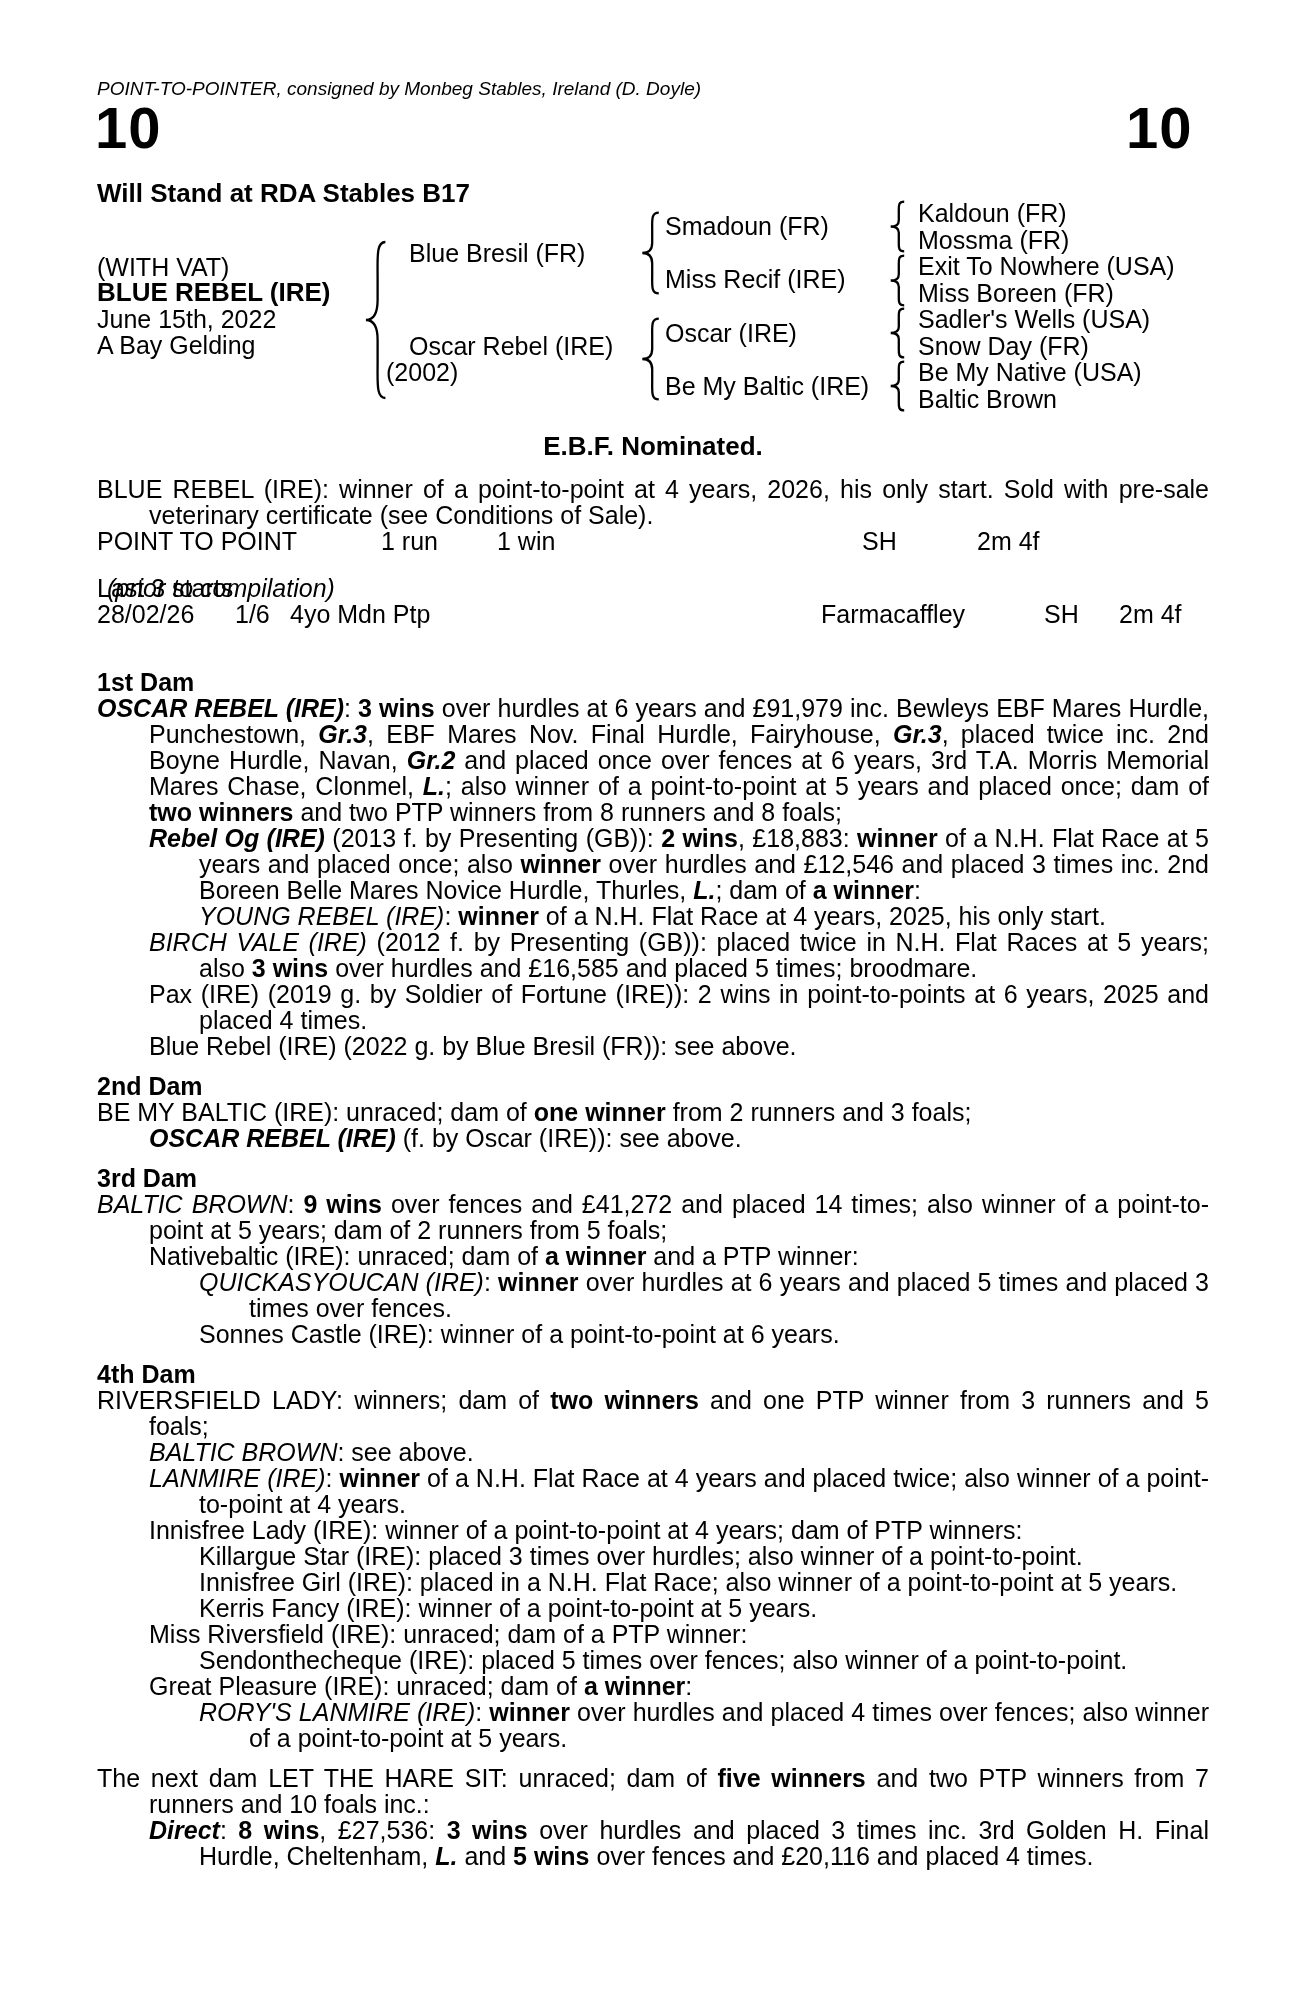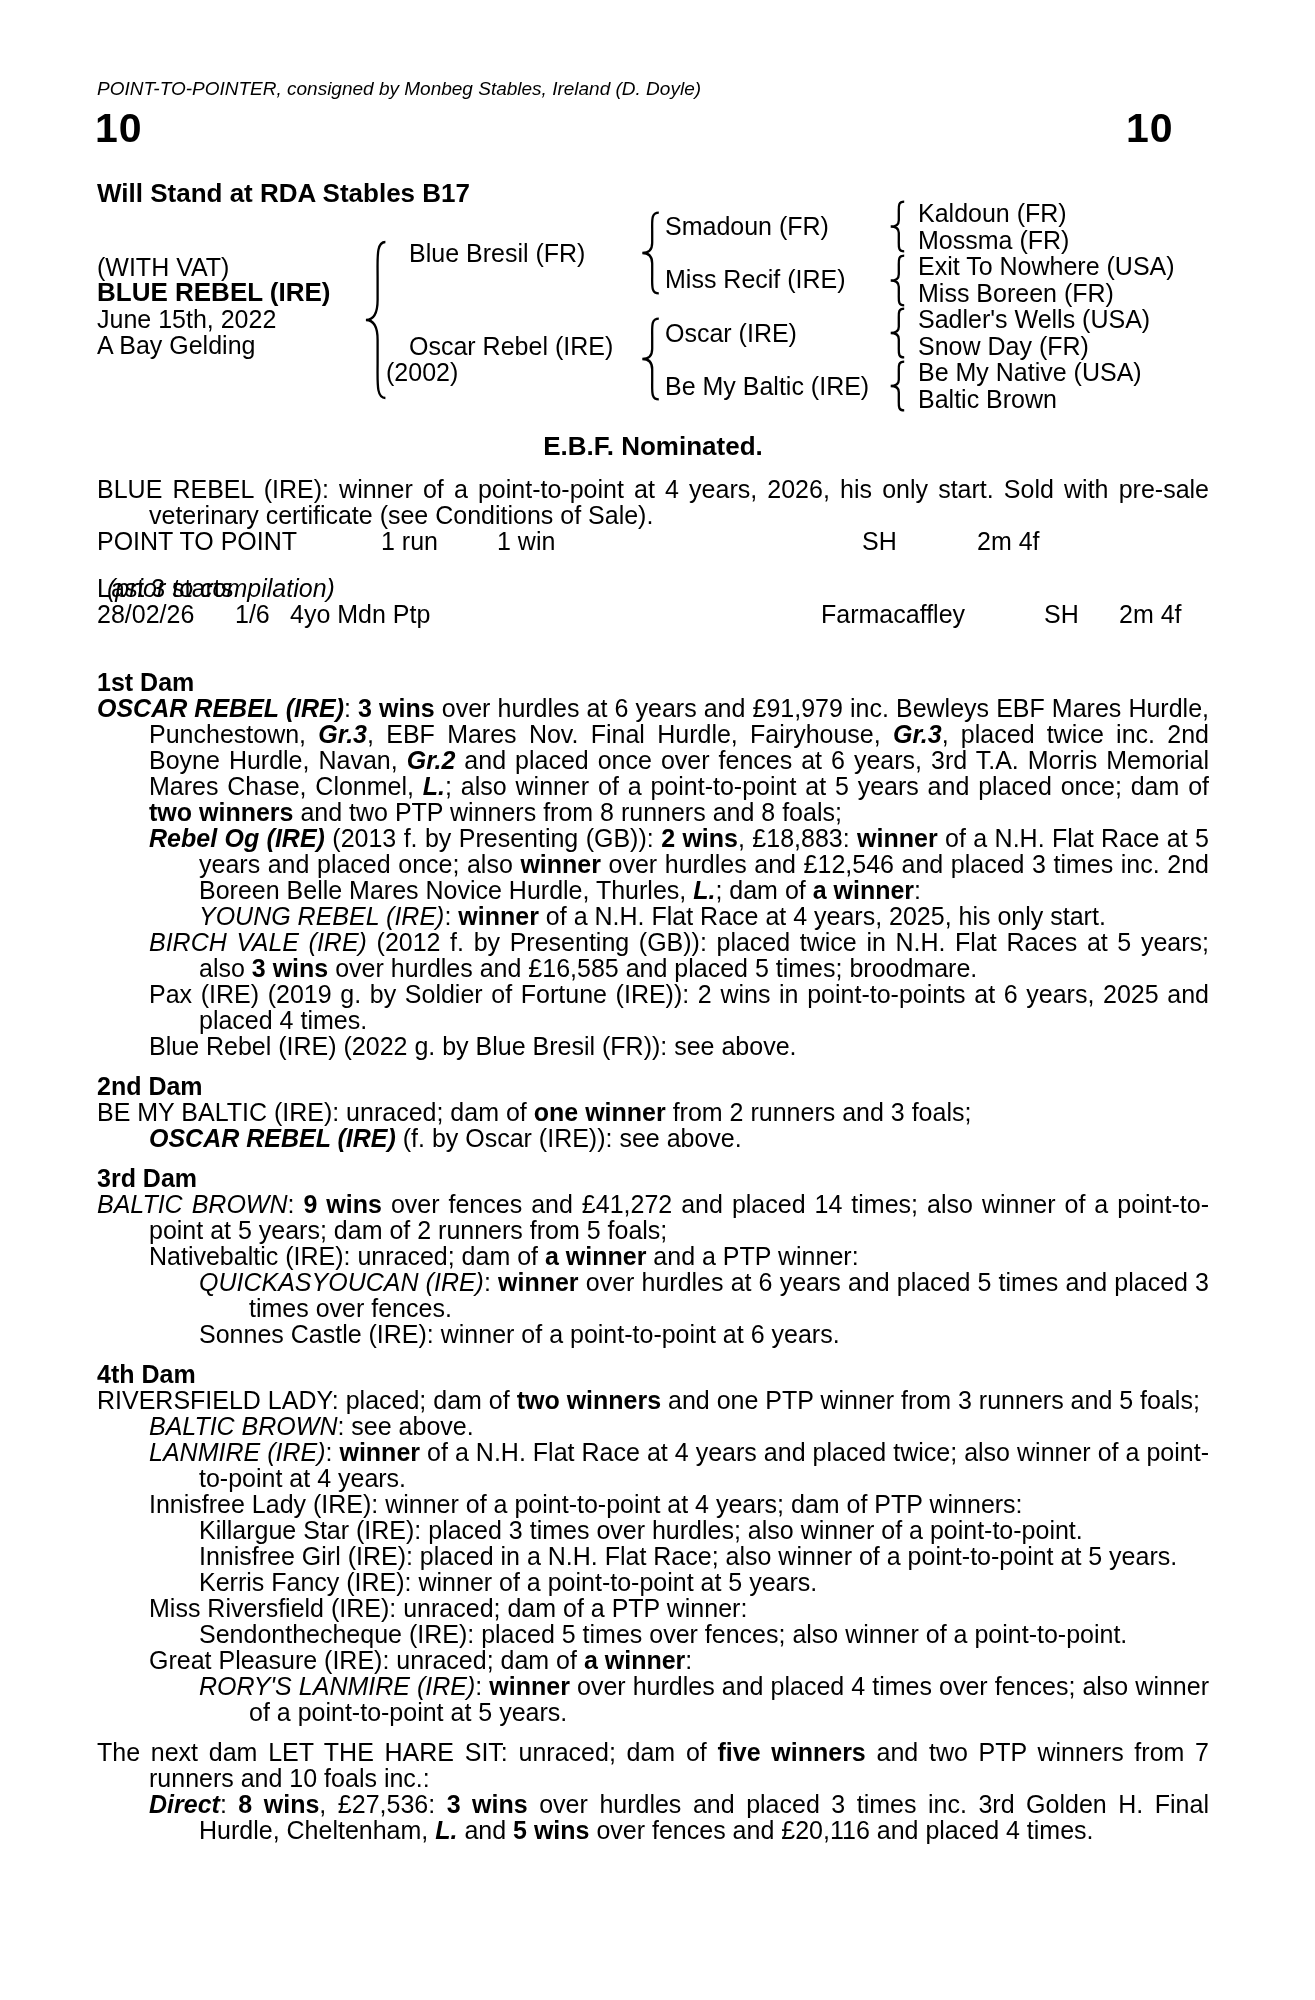--- a/index.html
+++ b/index.html
@@ -1,20 +1,20 @@
 <!DOCTYPE html>
 <html><head>
 <meta charset="utf-8">
 <style>
   html,body{margin:0;padding:0;background:#e8e8e8;}
   .page{position:relative;width:1315px;height:2000px;background:#ffffff;
         font-family:"Liberation Sans",sans-serif;color:#000;overflow:hidden;}
   .consignor{position:absolute;top:75px;left:97px;width:1112px;text-align:left;
              font-style:italic;font-size:19px;line-height:27px;}
-  .lot{position:absolute;font-weight:700;font-size:41px;line-height:52px;letter-spacing:1px;}
+  .lot{position:absolute;font-weight:700;font-size:58px;line-height:52px;letter-spacing:1px;}
   .lot-left{left:95px;top:102px;}
   .lot-right{left:1126px;top:102px;}
   .stand-line{position:absolute;left:97px;top:180px;font-weight:700;font-size:26px;line-height:27px;}
   
   .ped-entry{position:absolute;font-size:25px;line-height:26px;white-space:nowrap;}
   .pp-name{font-weight:700;font-size:26px;}
   .pp-vat{left:97px;top:254px}.pp-name{left:97px;top:279px}.pp-date{left:97px;top:306px}.pp-desc{left:97px;top:332px}
   .pp-sire{left:409px;top:240px}.pp-dam{left:409px;top:333px}.pp-dam-year{left:386px;top:359px}
   .pp-ss{left:665px;top:213px}.pp-sd{left:665px;top:266px}.pp-ds{left:665px;top:320px}.pp-dd{left:665px;top:373px}
   .pp-sss{left:918px;top:200px}.pp-ssd{left:918px;top:227px}.pp-sds{left:918px;top:253px}.pp-sdd{left:918px;top:280px}
@@ -149,21 +149,21 @@
         <div data-name="blue-rebel-sibling-paragraph" class="para p1"><span class="s-r">Blue Rebel (IRE) (2022 g. by Blue Bresil (FR)): see above.</span></div>
         <div data-name="second-dam-heading" class="dam-heading section-start">2nd Dam</div>
         <div data-name="be-my-baltic-paragraph" class="para p0"><span class="s-r">BE MY BALTIC (IRE): unraced; dam of </span><span class="s-b">one winner</span><span class="s-r"> from 2 runners and 3 foals;</span></div>
         <div data-name="oscar-rebel-see-above-paragraph" class="para p1"><span class="s-bi">OSCAR REBEL (IRE)</span><span class="s-r"> (f. by Oscar (IRE)): see above.</span></div>
         <div data-name="third-dam-heading" class="dam-heading section-start">3rd Dam</div>
         <div data-name="baltic-brown-paragraph" class="para p0"><span class="s-i">BALTIC BROWN</span><span class="s-r">: </span><span class="s-b">9 wins</span><span class="s-r"> over fences and £41,272 and placed 14 times; also winner of a point-to-point at 5 years; dam of 2 runners from 5 foals;</span></div>
         <div data-name="nativebaltic-paragraph" class="para p1"><span class="s-r">Nativebaltic (IRE): unraced; dam of </span><span class="s-b">a winner</span><span class="s-r"> and a PTP winner:</span></div>
         <div data-name="quickasyoucan-paragraph" class="para p2"><span class="s-i">QUICKASYOUCAN (IRE)</span><span class="s-r">: </span><span class="s-b">winner</span><span class="s-r"> over hurdles at 6 years and placed 5 times and placed 3 times over fences.</span></div>
         <div data-name="sonnes-castle-paragraph" class="para p2"><span class="s-r">Sonnes Castle (IRE): winner of a point-to-point at 6 years.</span></div>
         <div data-name="fourth-dam-heading" class="dam-heading section-start">4th Dam</div>
-        <div data-name="riversfield-lady-paragraph" class="para p0"><span class="s-r">RIVERSFIELD LADY: placed; dam of </span><span class="s-b">two winners</span><span class="s-r"> and one PTP winner from 3 runners and 5 foals;</span></div>
+        <div data-name="riversfield-lady-paragraph" class="para p0"><span class="s-r">RIVERSFIELD LADY: winners; dam of </span><span class="s-b">two winners</span><span class="s-r"> and one PTP winner from 3 runners and 5 foals;</span></div>
         <div data-name="baltic-brown-see-above-paragraph" class="para p1"><span class="s-i">BALTIC BROWN</span><span class="s-r">: see above.</span></div>
         <div data-name="lanmire-paragraph" class="para p1"><span class="s-i">LANMIRE (IRE)</span><span class="s-r">: </span><span class="s-b">winner</span><span class="s-r"> of a N.H. Flat Race at 4 years and placed twice; also winner of a point-to-point at 4 years.</span></div>
         <div data-name="innisfree-lady-paragraph" class="para p1"><span class="s-r">Innisfree Lady (IRE): winner of a point-to-point at 4 years; dam of PTP winners:</span></div>
         <div data-name="killargue-star-paragraph" class="para p2"><span class="s-r">Killargue Star (IRE): placed 3 times over hurdles; also winner of a point-to-point.</span></div>
         <div data-name="innisfree-girl-paragraph" class="para p2"><span class="s-r">Innisfree Girl (IRE): placed in a N.H. Flat Race; also winner of a point-to-point at 5 years.</span></div>
         <div data-name="kerris-fancy-paragraph" class="para p2"><span class="s-r">Kerris Fancy (IRE): winner of a point-to-point at 5 years.</span></div>
         <div data-name="miss-riversfield-paragraph" class="para p1"><span class="s-r">Miss Riversfield (IRE): unraced; dam of a PTP winner:</span></div>
         <div data-name="sendonthecheque-paragraph" class="para p2"><span class="s-r">Sendonthecheque (IRE): placed 5 times over fences; also winner of a point-to-point.</span></div>
         <div data-name="great-pleasure-paragraph" class="para p1"><span class="s-r">Great Pleasure (IRE): unraced; dam of </span><span class="s-b">a winner</span><span class="s-r">:</span></div>
         <div data-name="rorys-pleasure-paragraph" class="para p2"><span class="s-i">RORY'S LANMIRE (IRE)</span><span class="s-r">: </span><span class="s-b">winner</span><span class="s-r"> over hurdles and placed 4 times over fences; also winner of a point-to-point at 5 years.</span></div>

